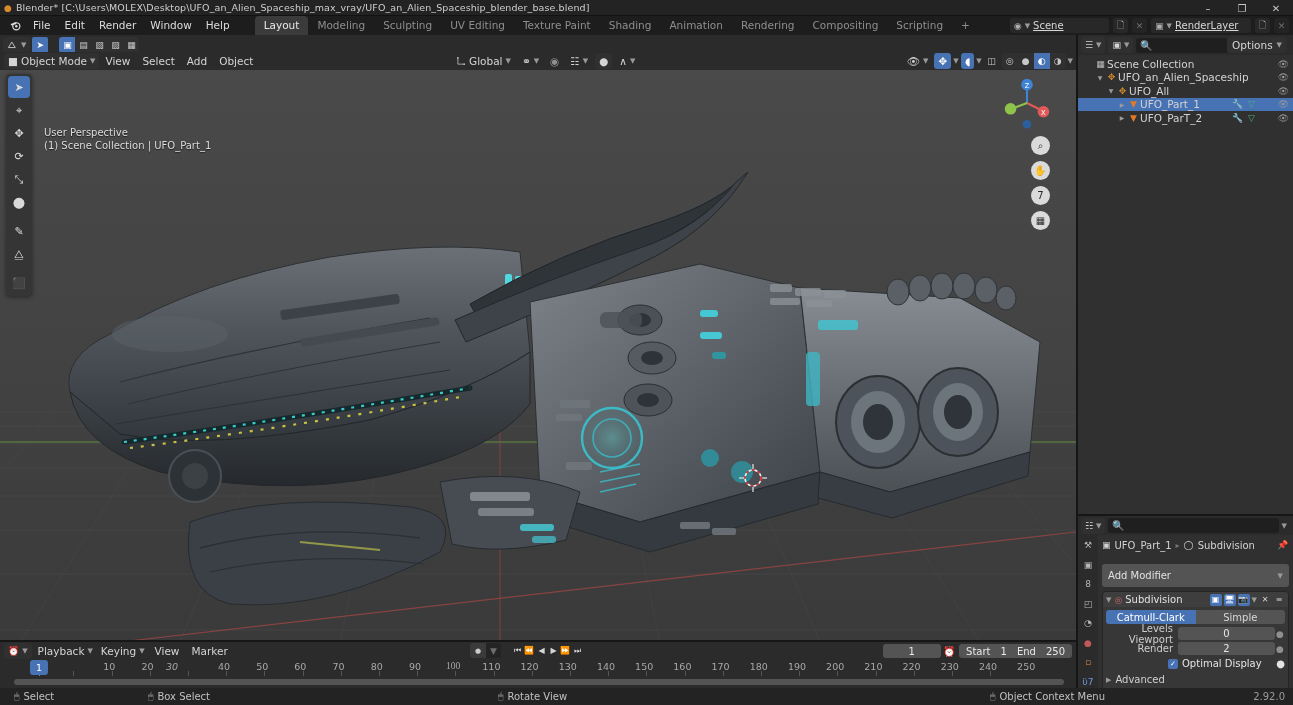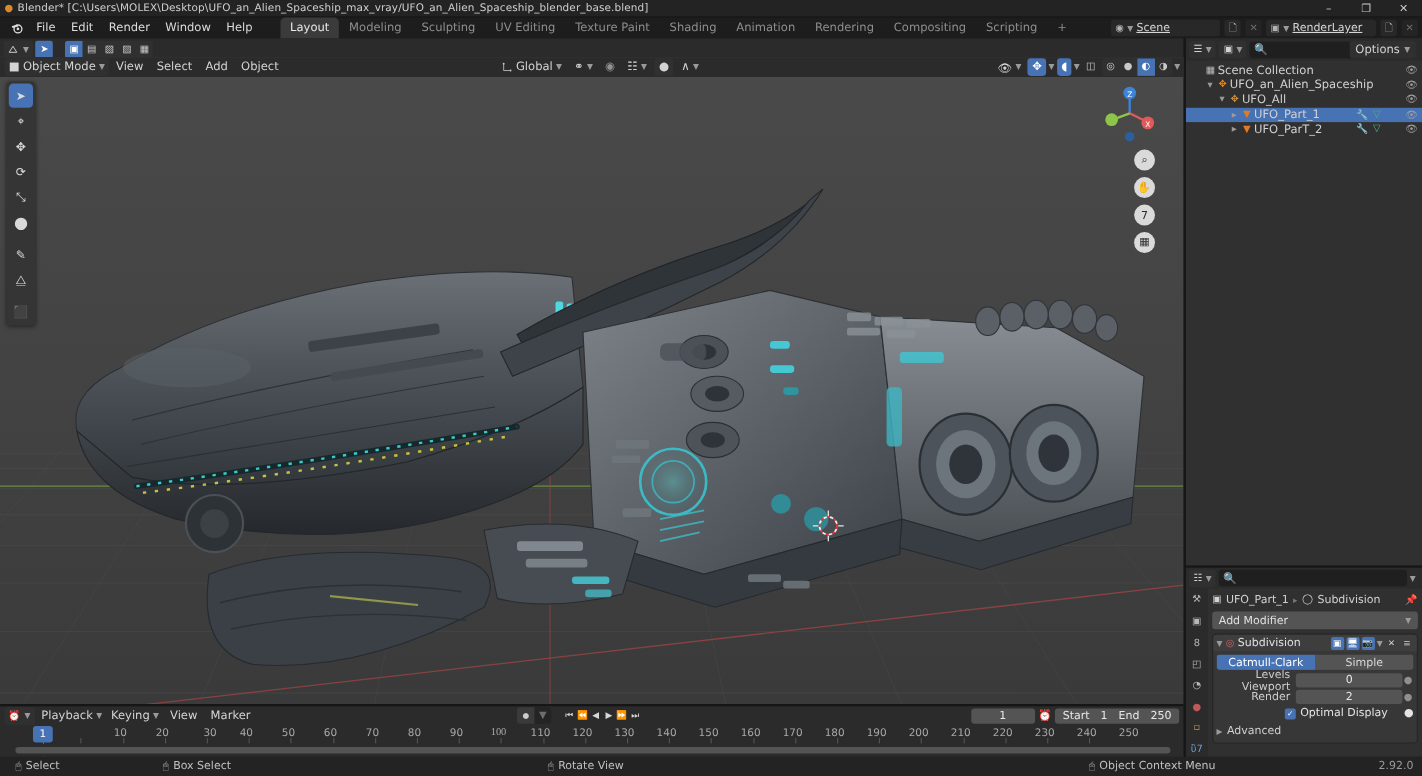--- a/index.html
+++ b/index.html
@@ -154,21 +154,21 @@
   .props-tabcol {
     position:absolute; left:0; top:19px; width:20px; bottom:0; background:#2b2b2b;
     display:flex; flex-direction:column; align-items:center; padding-top:4px; gap:7px;
   }
   .ptab { width:16px; height:14px; display:flex; align-items:center; justify-content:center; font-size:9px; color:#b7b7b7; }
   .ptab.active { color:#e8e8e8; }
   .props-body { position:absolute; left:20px; top:19px; right:0; bottom:0; padding:3px 4px; }
   .breadcrumb { display:flex; align-items:center; gap:4px; height:14px; font-size:10px; color:#d2d2d2; }
   .breadcrumb .sepc { color:#777; font-size:8px; }
   .add-mod-btn {
-    margin-top:4px; height:16px; background:#545454; border-radius:3px;
+    margin-top:12px; height:23px; background:#545454; border-radius:3px;
     display:flex; align-items:center; padding:0 6px; font-size:10px; color:#e0e0e0;
     justify-content:space-between;
   }
   .mod-panel { margin-top:4px; border:1px solid #252525; border-radius:4px; background:#373737; }
   .mod-head {
     height:15px; display:flex; align-items:center; gap:3px; padding:0 3px;
     background:#3e3e3e; border-radius:3px 3px 0 0; font-size:10px; color:#e0e0e0;
   }
   .mod-head .mh-icons { margin-left:auto; display:flex; align-items:center; gap:2px; }
   .mh-ico { width:12px; height:12px; border-radius:2px; display:flex; align-items:center; justify-content:center; font-size:8px; color:#d2d2d2; }
@@ -569,20 +569,24 @@
         </div>
         <div class="tool-btn">
           <span style="font-size:11px;">⧋</span>
         </div>
         <div class="tool-gap"></div>
         <div class="tool-btn">
           <span style="font-size:11px;">⬛</span>
         </div>
       </div>
 
+    <div class="vp-textinfo">
+      <div>User Perspective</div>
+      <div>(1) Scene Collection | UFO_Part_1</div>
+    </div>
 
     <svg class="nav-gizmo" viewBox="0 0 60 60">
       <line x1="30" y1="30" x2="30" y2="12" stroke="#3d83d6" stroke-width="2.2"></line>
       <line x1="30" y1="30" x2="46" y2="38" stroke="#e05a5a" stroke-width="2.2"></line>
       <line x1="30" y1="30" x2="14" y2="36" stroke="#8fc44b" stroke-width="2.2"></line>
       <circle cx="30" cy="11" r="6" fill="#3d83d6"></circle>
       <text x="30" y="14.5" font-size="7" fill="#fff" text-anchor="middle" font-family="DejaVu Sans, sans-serif">Z</text>
       <circle cx="47" cy="39" r="6" fill="#e05a5a"></circle>
       <text x="47" y="42.5" font-size="7" fill="#fff" text-anchor="middle" font-family="DejaVu Sans, sans-serif">X</text>
       <circle cx="13" cy="36" r="6" fill="#8fc44b"></circle>
@@ -784,21 +788,21 @@
           <span>250</span>
         </div>
       </div>
     </div>
 
     <div class="tl-ruler" id="tl-ruler">
         <span class="tick-lbl" style="left: 73.38px;">10</span>
         <div style="position: absolute; left: 73.38px; top: 11px; width: 1px; height: 5px; background: rgb(85, 85, 85);"></div>
         <span class="tick-lbl" style="left: 111.58px;">20</span>
         <div style="position: absolute; left: 111.58px; top: 11px; width: 1px; height: 5px; background: rgb(85, 85, 85);"></div>
-        <span class="tick-lbl" style="left: 155px;">30</span>
+        <span class="tick-lbl" style="left: 136px; font-style: italic;">30</span>
         <div style="position: absolute; left: 149.78px; top: 11px; width: 1px; height: 5px; background: rgb(85, 85, 85);"></div>
         <span class="tick-lbl" style="left: 187.98px;">40</span>
         <div style="position: absolute; left: 187.98px; top: 11px; width: 1px; height: 5px; background: rgb(85, 85, 85);"></div>
         <span class="tick-lbl" style="left: 226.18px;">50</span>
         <div style="position: absolute; left: 226.18px; top: 11px; width: 1px; height: 5px; background: rgb(85, 85, 85);"></div>
         <span class="tick-lbl" style="left: 264.38px;">60</span>
         <div style="position: absolute; left: 264.38px; top: 11px; width: 1px; height: 5px; background: rgb(85, 85, 85);"></div>
         <span class="tick-lbl" style="left: 302.58px;">70</span>
         <div style="position: absolute; left: 302.58px; top: 11px; width: 1px; height: 5px; background: rgb(85, 85, 85);"></div>
         <span class="tick-lbl" style="left: 340.78px;">80</span>

